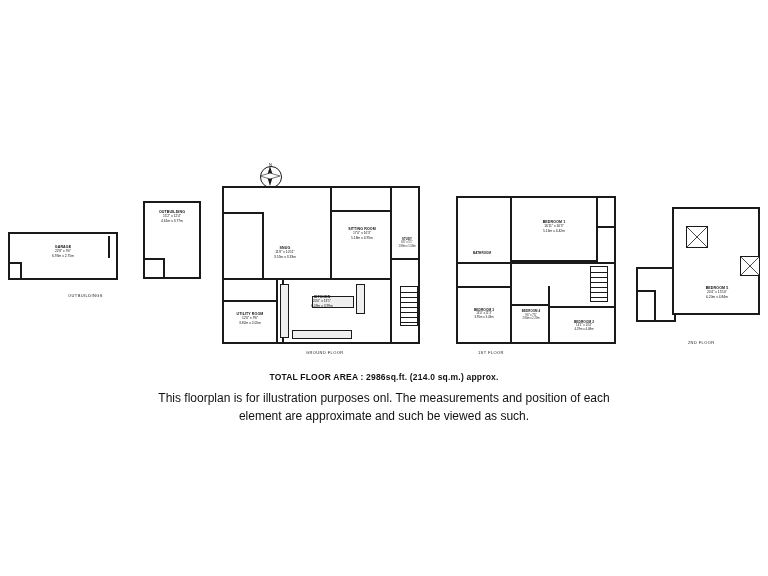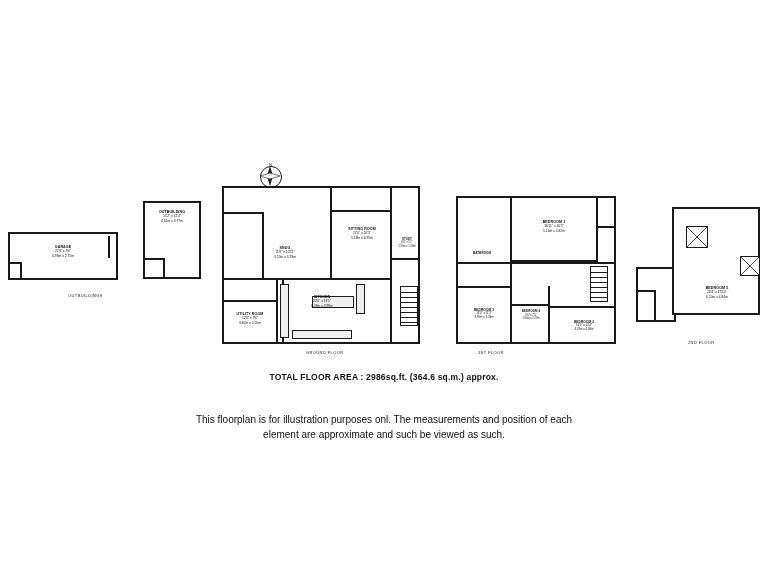--- a/index.html
+++ b/index.html
@@ -17,21 +17,21 @@
   .lbl{position:absolute;text-align:center;line-height:1.25;}
   .lbl .n{font-size:3.6px;font-weight:bold;letter-spacing:.1px;display:block;}
   .lbl .d1{font-size:3.3px;display:block;}
   .lbl .d2{font-size:3.3px;display:block;}
   .floor-lbl{position:absolute;font-size:4px;letter-spacing:.4px;color:#222;}
 
   
   .total{position:absolute;left:0;top:372px;width:768px;text-align:center;
          font-size:8.5px;font-weight:bold;letter-spacing:.2px;}
   .disc{position:absolute;left:0;top:389px;width:768px;text-align:center;
-        font-size:10px;line-height:1.5;margin-top:23px;}
+        font-size:12px;line-height:1.5;}
 
   
   .compass{position:absolute;left:256px;top:162px;width:28px;height:28px;}
   .compass .ring{position:absolute;left:4px;top:4px;width:20px;height:20px;
                  border:1px solid #1a1a1a;border-radius:50%;}
   .compass .ndot{position:absolute;left:13px;top:0px;font-size:4px;}
 
   
   .stair{position:absolute;box-sizing:border-box;border:1.2px solid #1a1a1a;background:#fff;}
   .stair i{position:absolute;left:0;right:0;height:0;border-top:1px solid #1a1a1a;display:block;}
@@ -194,19 +194,19 @@
   </svg>
 
   <div class="lbl" style="left:686px;top:286px;width:62px;">
     <span class="n">BEDROOM 5</span>
     <span class="d1">20'4" x 15'10"</span>
     <span class="d2">6.20m x 4.84m</span>
   </div>
 
   <div class="floor-lbl" style="left:688px;top:340px;">2ND FLOOR</div>
 
-  <div class="total">TOTAL FLOOR AREA : 2986sq.ft. (364.6 sq.m.) approx.</div>
+  <div class="total">TOTAL FLOOR AREA : 2986sq.ft. (214.0 sq.m.) approx.</div>
   <div class="disc">
     <span>This floorplan is for illustration purposes onl. The measurements and position of each</span><br>
     <span>element are approximate and such be viewed as such.</span>
   </div>
 
 </div>
 
 </body></html>

